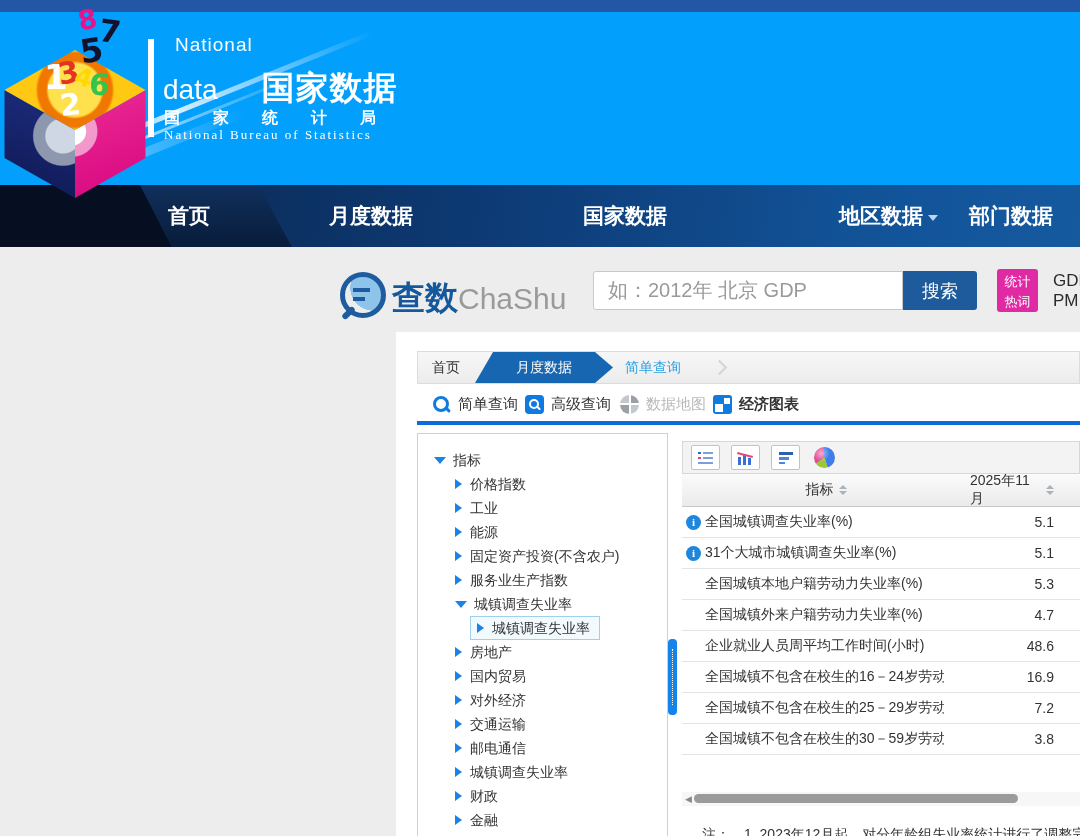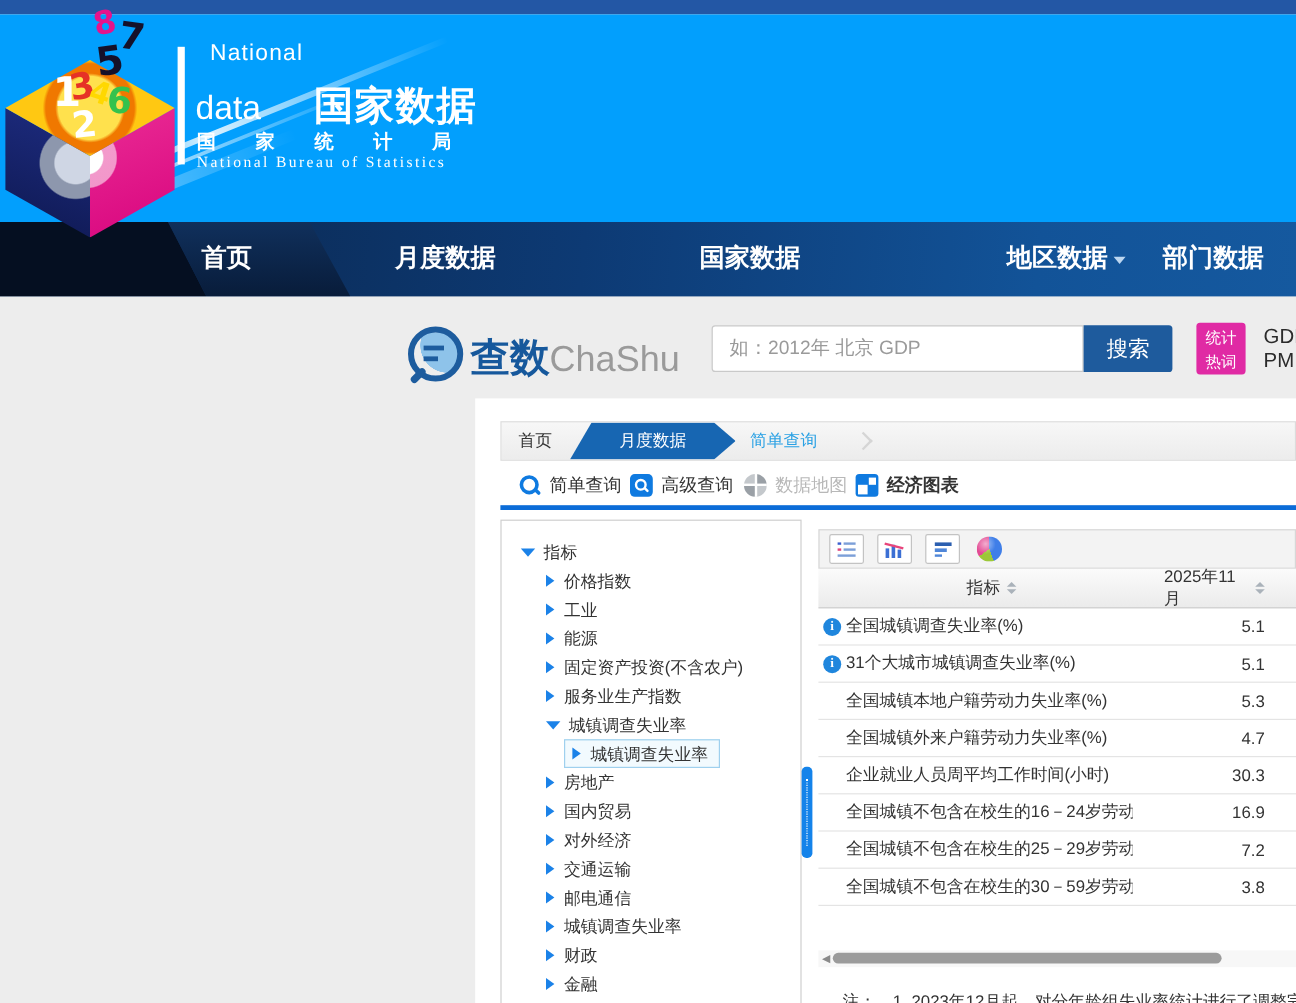--- a/index.html
+++ b/index.html
@@ -58,21 +58,21 @@
   .chashu-circle{position:absolute;left:0;top:0;width:36px;height:36px;border:5px solid #1d5c9e;border-radius:50%;
     background:
       linear-gradient(#1d5c9e,#1d5c9e) 8px 11px/17px 4px no-repeat,
       linear-gradient(#1d5c9e,#1d5c9e) 8px 20px/12px 4px no-repeat,
       radial-gradient(circle at 78% 30%,#8ec3ea 0 60%,rgba(0,0,0,0) 61%);}
   .chashu-handle{position:absolute;left:1px;top:38px;width:15px;height:6px;background:#1d5c9e;border-radius:3px;transform:rotate(-45deg);}
   .chashu-txt{position:absolute;left:392px;top:276px;white-space:nowrap;z-index:3;}
   .chashu-cjk{font-size:33px;font-weight:bold;color:#16589c;}
   .chashu-latin{font-size:30px;color:#9a9a9a;}
   .search-input{position:absolute;left:593px;top:271px;width:294px;height:37px;border:1px solid #c9c9c9;border-radius:3px 0 0 3px;
-    padding:0 0 0 14px;font-size:16px;color:#444;outline:none;background:#fff;font-family:inherit;}
+    padding:0 0 0 14px;font-size:20px;color:#444;outline:none;background:#fff;font-family:inherit;}
   .search-input::placeholder{color:#9a9a9a;}
   .search-btn{position:absolute;left:903px;top:271px;width:74px;height:39px;background:#1e5b9d;border:none;border-radius:0 3px 3px 0;
     color:#fff;font-size:18px;cursor:pointer;font-family:inherit;}
   .hot-badge{position:absolute;left:997px;top:269px;width:41px;height:43px;background:#e02aa4;border-radius:3px;
     color:#fff;font-size:13px;line-height:1.55;text-align:center;padding-top:3px;box-sizing:border-box;cursor:pointer;}
   .hot-links{position:absolute;left:1053px;top:271px;font-size:17px;color:#2b2b2b;line-height:20px;}
   .hot-links div{cursor:pointer;}
   
   .panel{position:absolute;left:396px;top:332px;width:684px;height:504px;background:#fff;overflow:hidden;}
   
@@ -377,21 +377,21 @@
           <span class="info-spacer"></span>
           <span>全国城镇外来户籍劳动力失业率(%)</span>
         </div>
       <div class="row-val">4.7</div>
     </div>
     <div class="trow">
       <div class="row-label">
           <span class="info-spacer"></span>
           <span>企业就业人员周平均工作时间(小时)</span>
         </div>
-      <div class="row-val">30.3</div>
+      <div class="row-val">48.6</div>
     </div>
     <div class="trow">
       <div class="row-label">
           <span class="info-spacer"></span>
           <span>全国城镇不包含在校生的16－24岁劳动力失业率(%)</span>
         </div>
       <div class="row-val">16.9</div>
     </div>
     <div class="trow">
       <div class="row-label">

